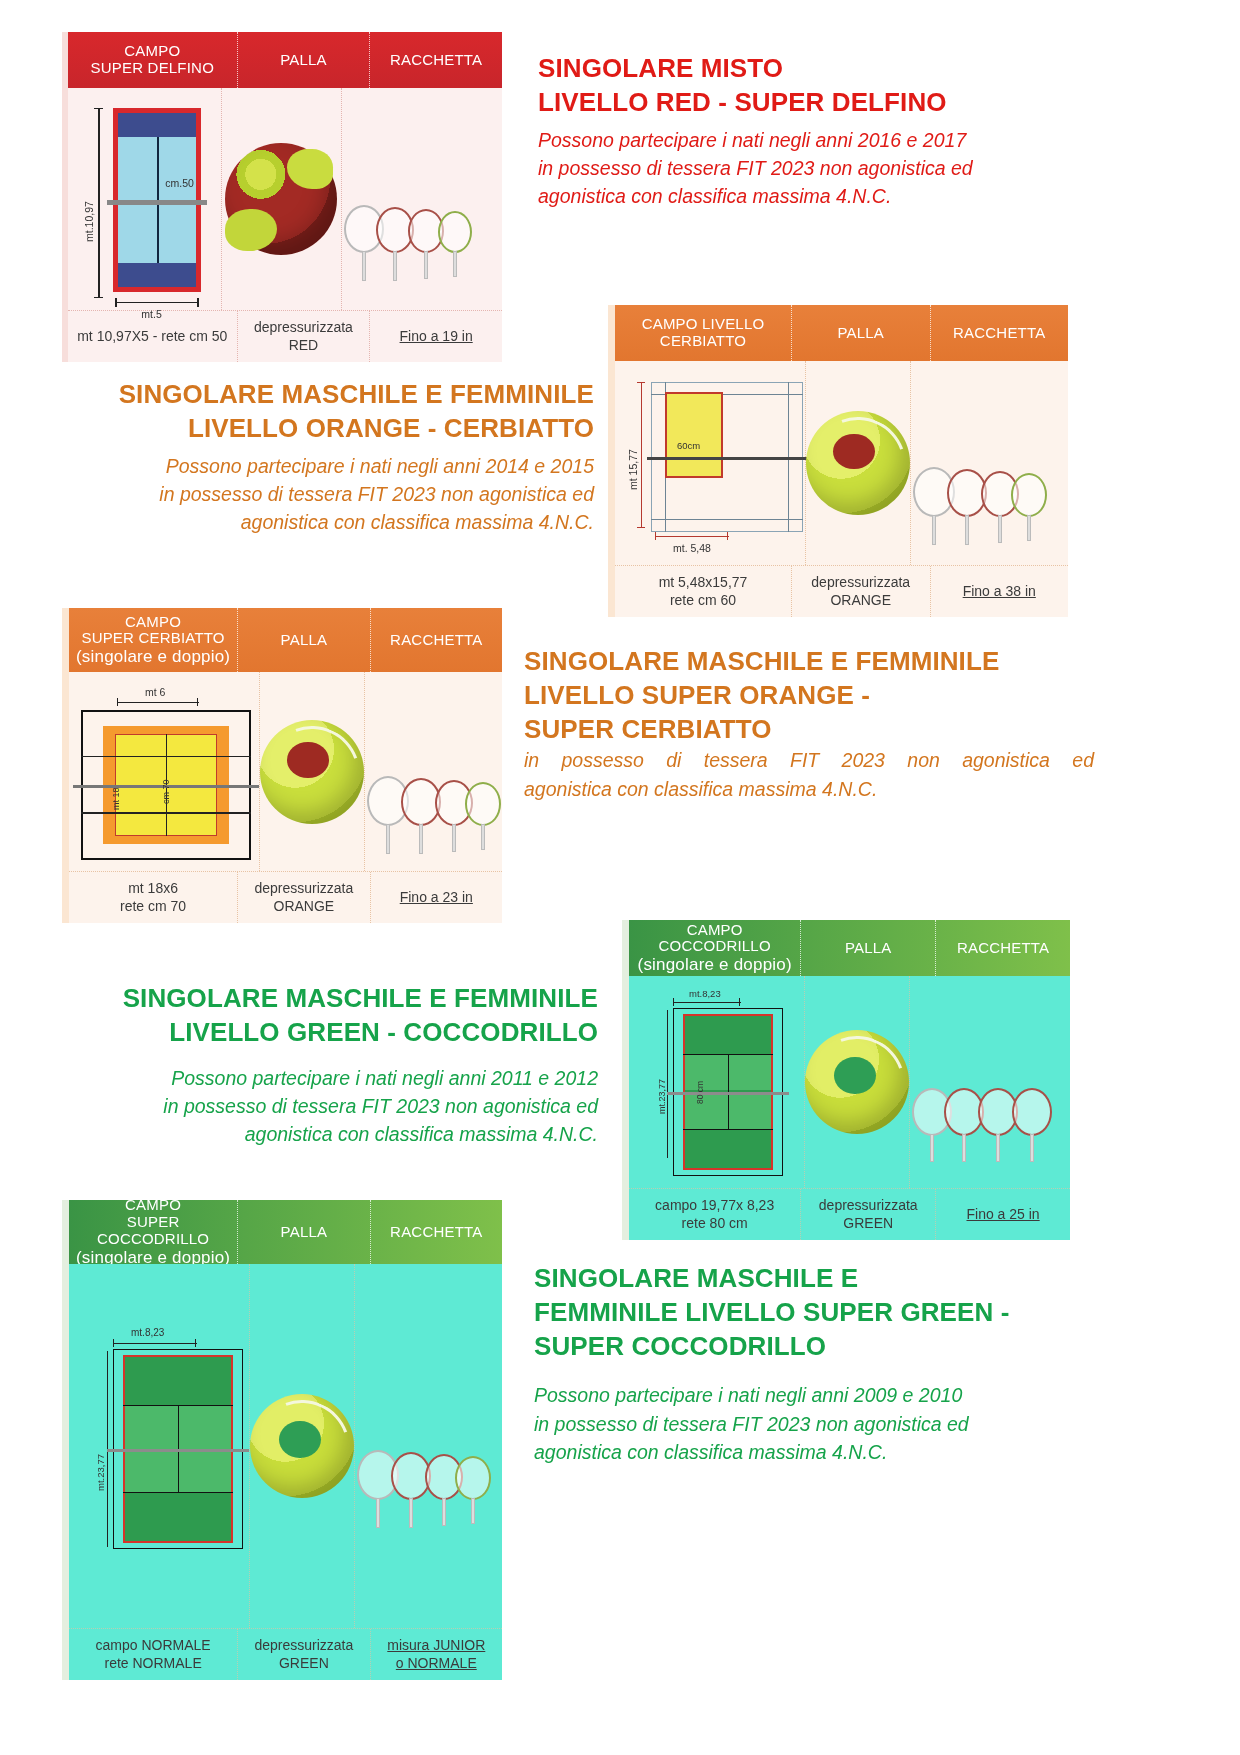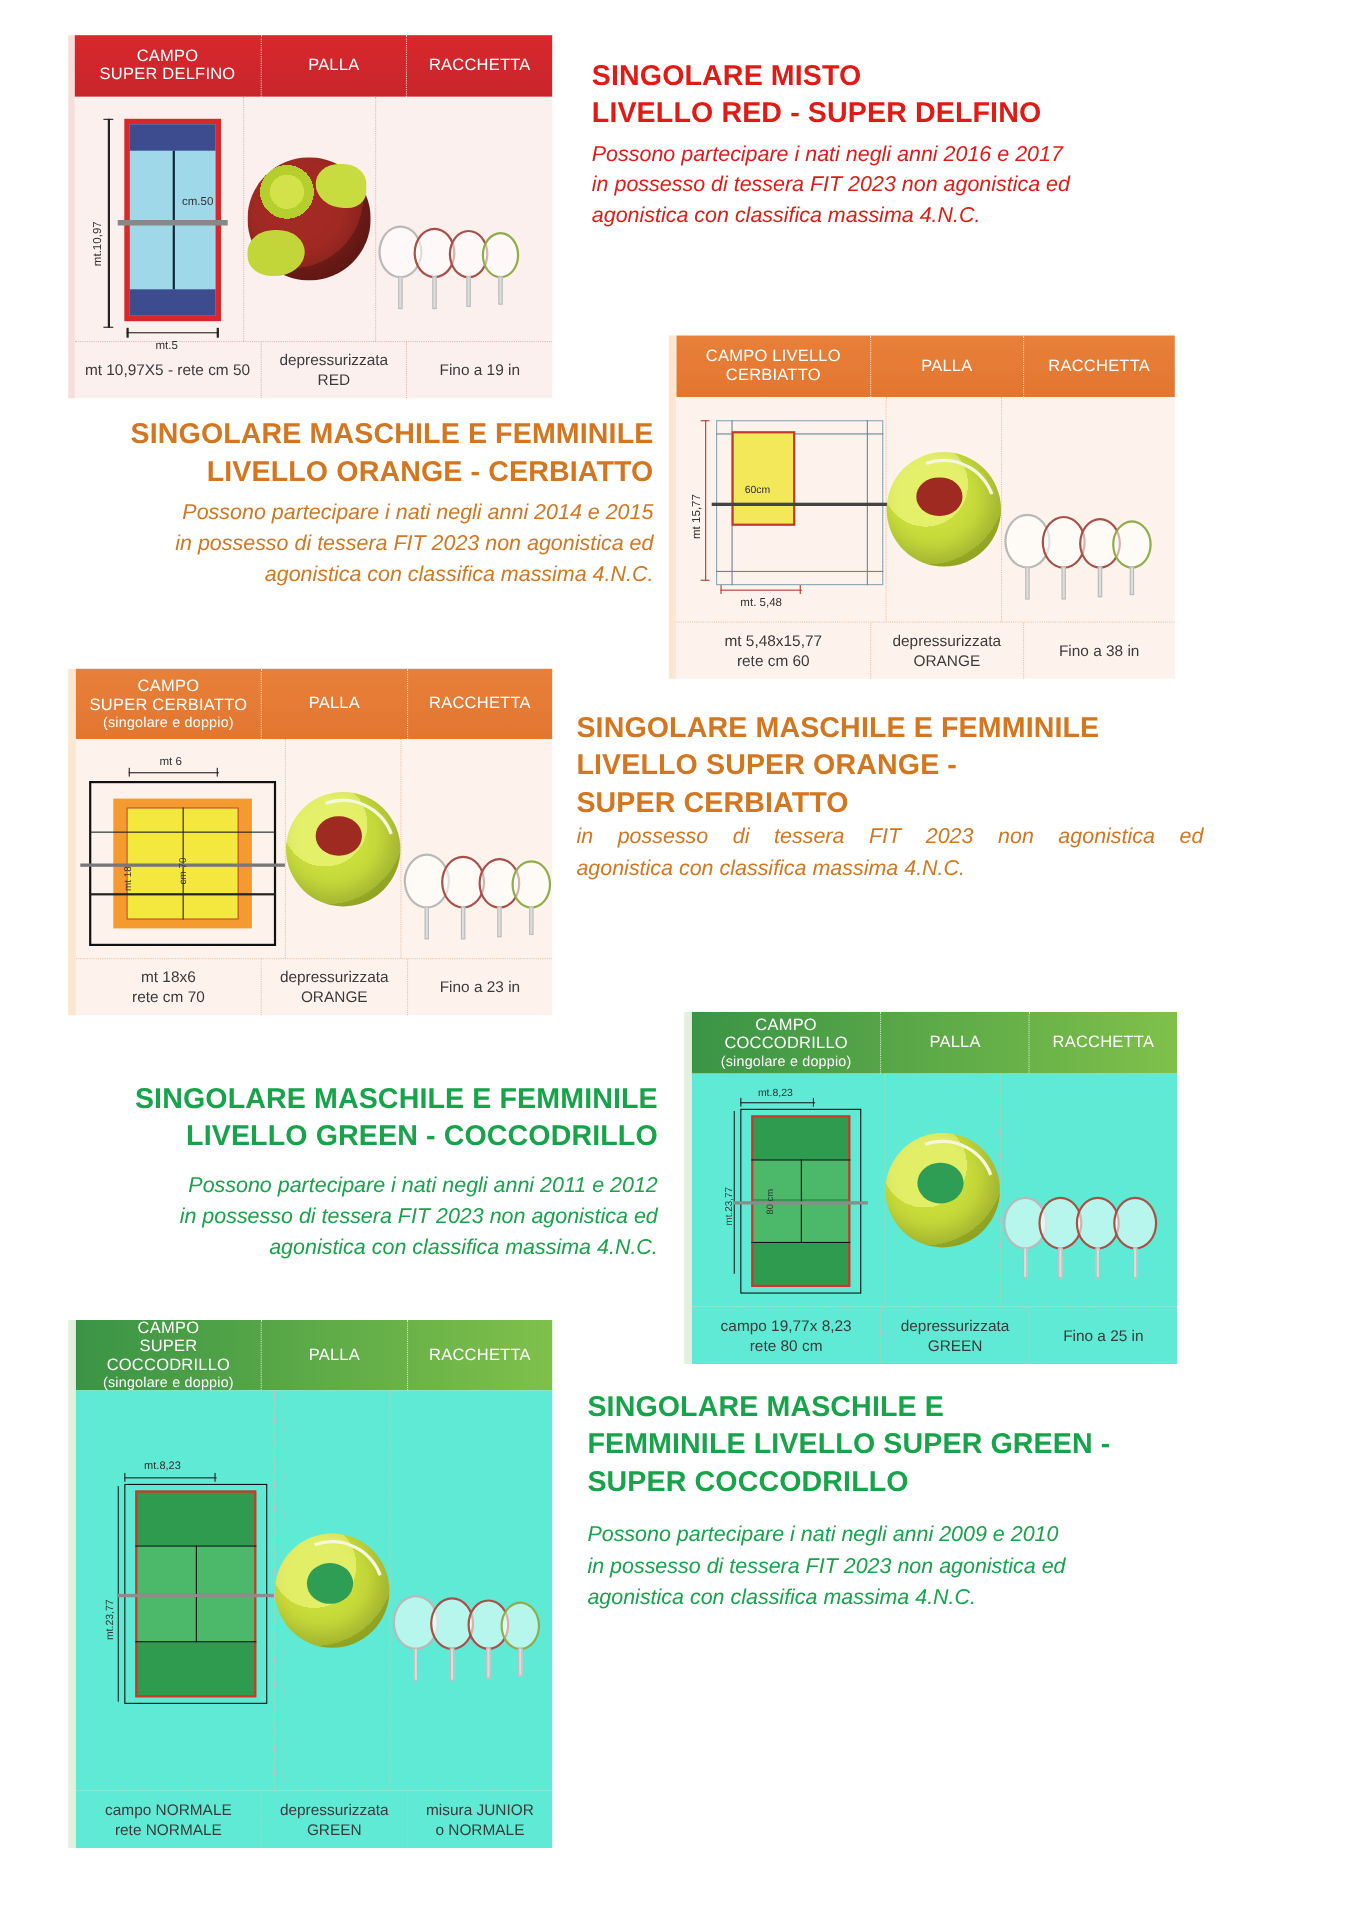--- a/index.html
+++ b/index.html
@@ -15,38 +15,38 @@
   .card { position: absolute; display: flex; flex-direction: column; }
   .card-head { display: flex; height: 56px; }
   .card-head .hcell {
     flex: 1 1 0; display: flex; align-items: center; justify-content: center;
     text-align: center; color: #fff; line-height: 1.12;
     font-size: 15px; letter-spacing: .2px;
     border-right: 1px dotted rgba(255,255,255,.75);
   }
   .card-head .hcell:last-child { border-right: none; }
   .card-head .hcell.wide { flex: 1.28 1 0; }
-  .card-head .hcell .sub { font-size: 13px; display:block; }
+  .card-head .hcell .sub { font-size: 17px; display:block; }
 
   .card-body { display: flex; flex: 1 1 auto; }
   .card-body .bcell {
     flex: 1 1 0; position: relative;
     border-right: 1px dotted #d6a9a0;
     display: flex; align-items: center; justify-content: center;
   }
   .card-body .bcell:last-child { border-right: none; }
   .card-body .bcell.wide { flex: 1.28 1 0; }
 
   .card-foot { display: flex; height: 52px; border-top: 1px dotted #d6a9a0; }
   .card-foot .fcell {
     flex: 1 1 0; display: flex; align-items: center; justify-content: center;
     text-align: center; font-size: 14px; line-height: 1.25; color: #3b3b3b;
     border-right: 1px dotted #d6a9a0;
   }
-  .card-foot .fcell:last-child { border-right: none; }
+  .card-foot .fcell:last-child { border-right: none; text-decoration: underline; }
   .card-foot .fcell.wide { flex: 1.28 1 0; }
 
   
   .t-red .card-head { background: linear-gradient(180deg,#d8282c,#c8252b); }
   .t-red .card-body, .t-red .card-foot { background: #fcf0ef; }
   .t-red .card-body .bcell, .t-red .card-foot .fcell, .t-red .card-foot { border-color:#e4b5b0; }
   .t-red { border-left: 6px solid #f7dedb; }
 
   
   .t-or .card-head { background: linear-gradient(180deg,#e8803a,#e2762f); }

